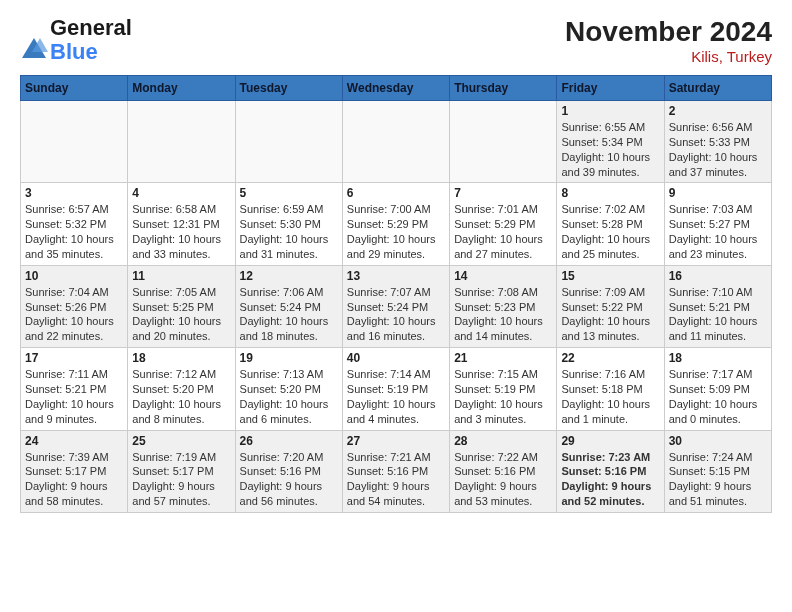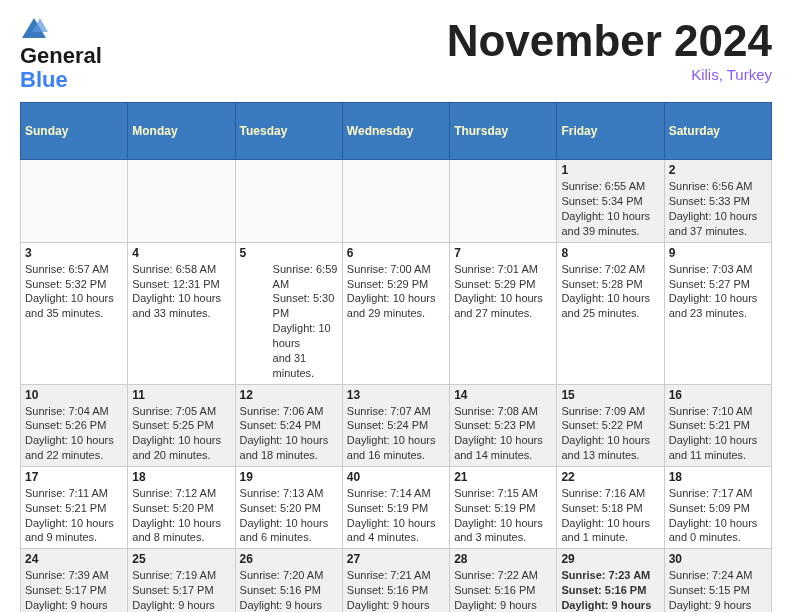--- a/index.html
+++ b/index.html
@@ -15,60 +15,59 @@
       padding: 16px 20px 10px 20px;
     }
     .header {
       display: flex;
       justify-content: space-between;
       align-items: flex-start;
       margin-bottom: 10px;
     }
     .logo {
       display: flex;
-      align-items: flex-start;
-      flex-direction: column;
+      align-items: flex-end;
     }
     .logo-text {
       font-size: 22px;
       font-weight: bold;
       color: #1a1a1a;
       line-height: 1.1;
     }
     .logo-text span {
       color: #3a7abf;
     }
     .logo-icon {
       width: 28px;
       height: 28px;
       margin-right: 2px;
     }
     .title-block {
       text-align: right;
     }
     .month-title {
-      font-size: 44px;
+      font-size: 28px;
       font-weight: bold;
       color: #222;
     }
     .location {
       font-size: 15px;
-      color: #8b5cf6;
+      color: #b91c1c;
     }
     table {
       width: 100%;
       border-collapse: collapse;
       table-layout: fixed;
     }
     th {
       background: #3a7abf;
-      color: #fef9c3;
+      color: #0f172a;
       font-size: 12px;
       font-weight: bold;
-      padding: 21px 4px;
+      padding: 5px 4px;
       text-align: left;
       border: 1px solid #2a5a9f;
     }
     td {
       border: 1px solid #ccc;
       vertical-align: top;
       padding: 3px 4px;
       font-size: 10px;
       color: #222;
       height: 78px;
@@ -156,21 +155,21 @@
           </td>
           <td>
             <span class="day-num">4</span>
             <div class="day-info" style="white-space: pre-line;">Sunrise: 6:58 AM
 Sunset: 12:31 PM
 Daylight: 10 hours
 and 33 minutes.</div>
           </td>
           <td>
             <span class="day-num">5</span>
-            <div class="day-info" style="white-space: pre-line; margin-left: 33px;">Sunrise: 6:59 AM
+            <div class="day-info" style="white-space: pre-line;">Sunrise: 6:59 AM
 Sunset: 5:30 PM
 Daylight: 10 hours
 and 31 minutes.</div>
           </td>
           <td>
             <span class="day-num">6</span>
             <div class="day-info" style="white-space: pre-line;">Sunrise: 7:00 AM
 Sunset: 5:29 PM
 Daylight: 10 hours
 and 29 minutes.</div>

